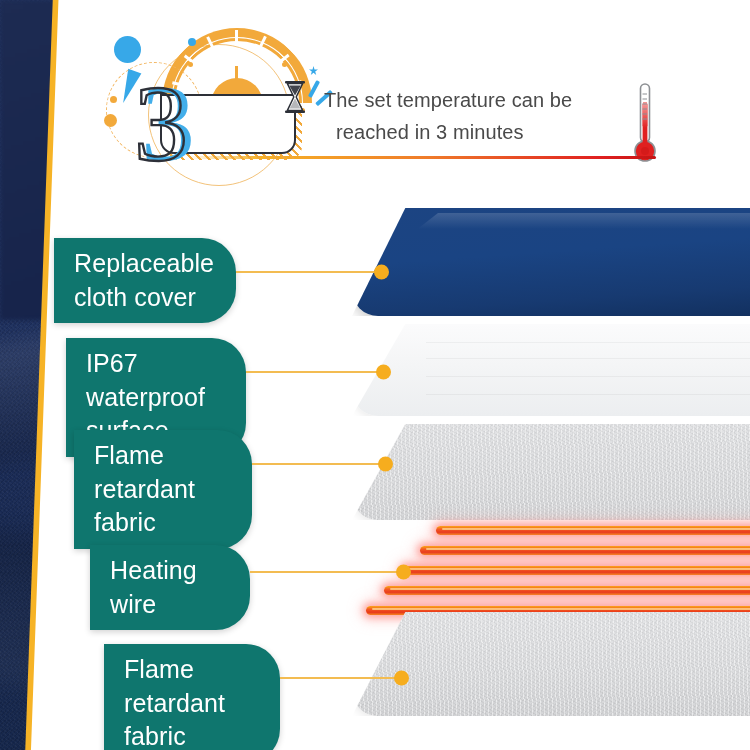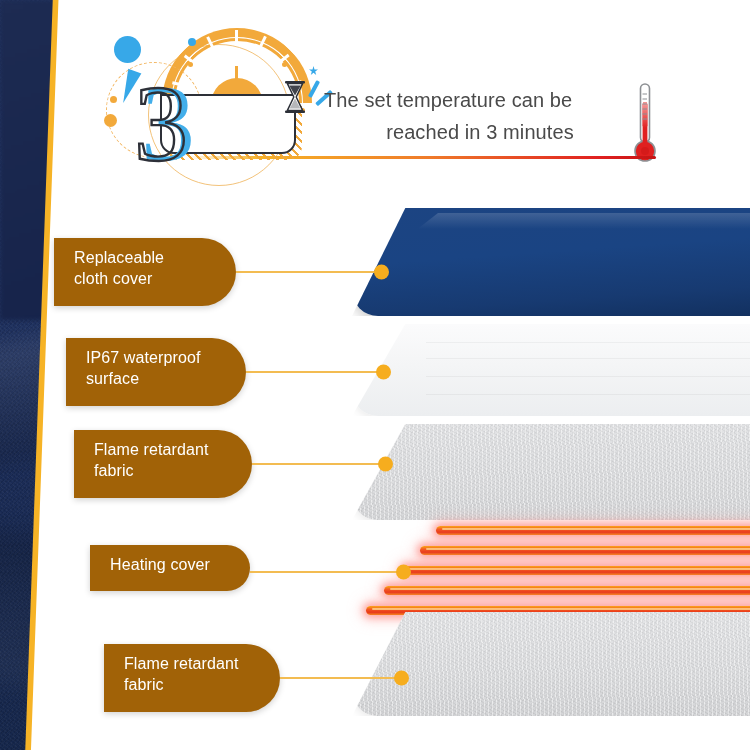--- a/index.html
+++ b/index.html
@@ -283,21 +283,21 @@
   .header-text {
     position: absolute;
     left: 324px;
     top: 84px;
     width: 300px;
     color: #4a4a4a;
     font-size: 20px;
     line-height: 1.62;
     letter-spacing: .1px;
   }
-  .header-text .l2 { padding-left: 12px; text-align: center; }
+  .header-text .l2 { padding-left: 12px; }
 
   .thermo {
     position: absolute;
     left: 632px;
     top: 82px;
     width: 26px;
     height: 84px;
   }
 
   .grad-rule {
@@ -388,25 +388,25 @@
       repeating-linear-gradient(88deg, rgba(255,255,255,.5) 0 1px, rgba(255,255,255,0) 1px 4px),
       linear-gradient(180deg, #e3e4e6 0%, #dcdddf 60%, #d4d5d7 100%);
     box-shadow: 0 4px 10px rgba(0,0,0,.08);
   }
 
   
   .callout { position: absolute; }
   .pill {
     position: absolute;
     left: 0;
-    background: #a16207;
+    background: #0f766e;
     color: #ffffff;
     border-radius: 0 34px 34px 0;
-    padding: 9px 26px 16px 20px;
-    font-size: 16px;
+    padding: 9px 26px 9px 20px;
+    font-size: 25px;
     line-height: 1.34;
     letter-spacing: .1px;
     box-shadow: 0 2px 6px rgba(0,0,0,.18);
     white-space: pre-line;
     box-sizing: border-box;
   }
   .connector {
     position: absolute;
     height: 2px;
     background: #f3bc51;
@@ -584,21 +584,21 @@
   </div>
 
   <div class="callout c3">
     <div class="pill">Flame retardant
 fabric</div>
     <div class="connector"></div>
     <div class="conn-dot"></div>
   </div>
 
   <div class="callout c4">
-    <div class="pill">Heating cover</div>
+    <div class="pill">Heating wire</div>
     <div class="connector"></div>
     <div class="conn-dot"></div>
   </div>
 
   <div class="callout c5">
     <div class="pill">Flame retardant
 fabric</div>
     <div class="connector"></div>
     <div class="conn-dot"></div>
   </div>

